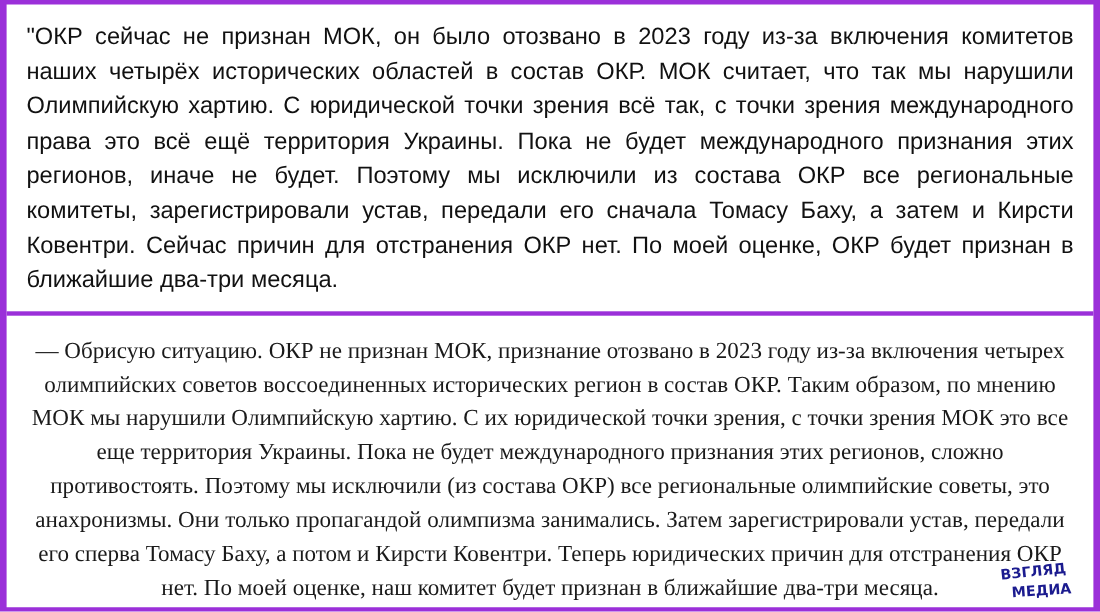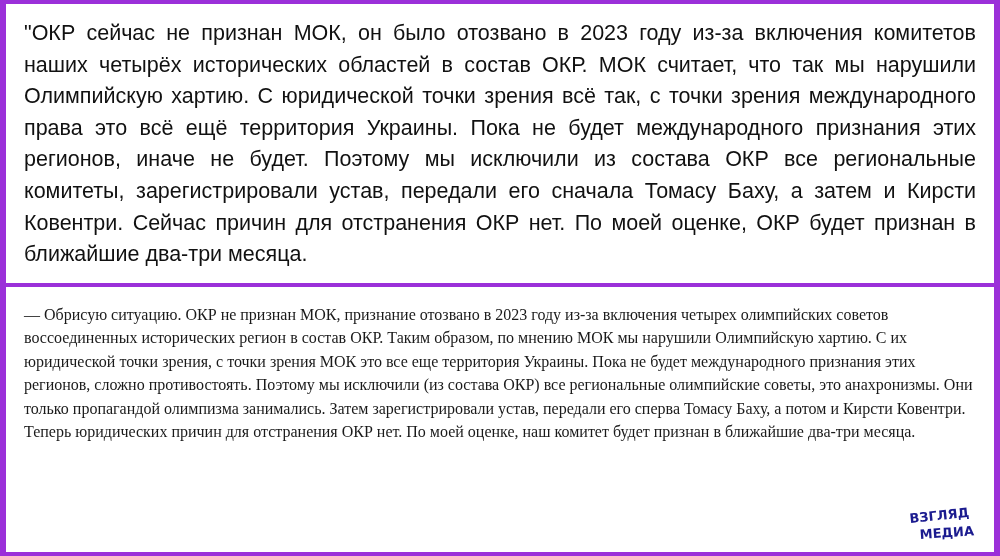--- a/index.html
+++ b/index.html
@@ -47,24 +47,24 @@
     flex: none;
   }
   .body-block {
     padding: 16px 18px 6px 18px;
     box-sizing: border-box;
     position: relative;
     flex: 1 1 auto;
   }
   .body-text {
     font-family: "Liberation Serif", serif;
-    font-size: 16px;
+    font-size: 21px;
     line-height: 1.47;
     color: #1a1a1a;
-    text-align: left;
+    text-align: center;
     margin: 0;
   }
   .watermark {
     position: absolute;
     right: 18px;
     bottom: 6px;
     width: 70px;
     height: 40px;
     pointer-events: none;
   }

